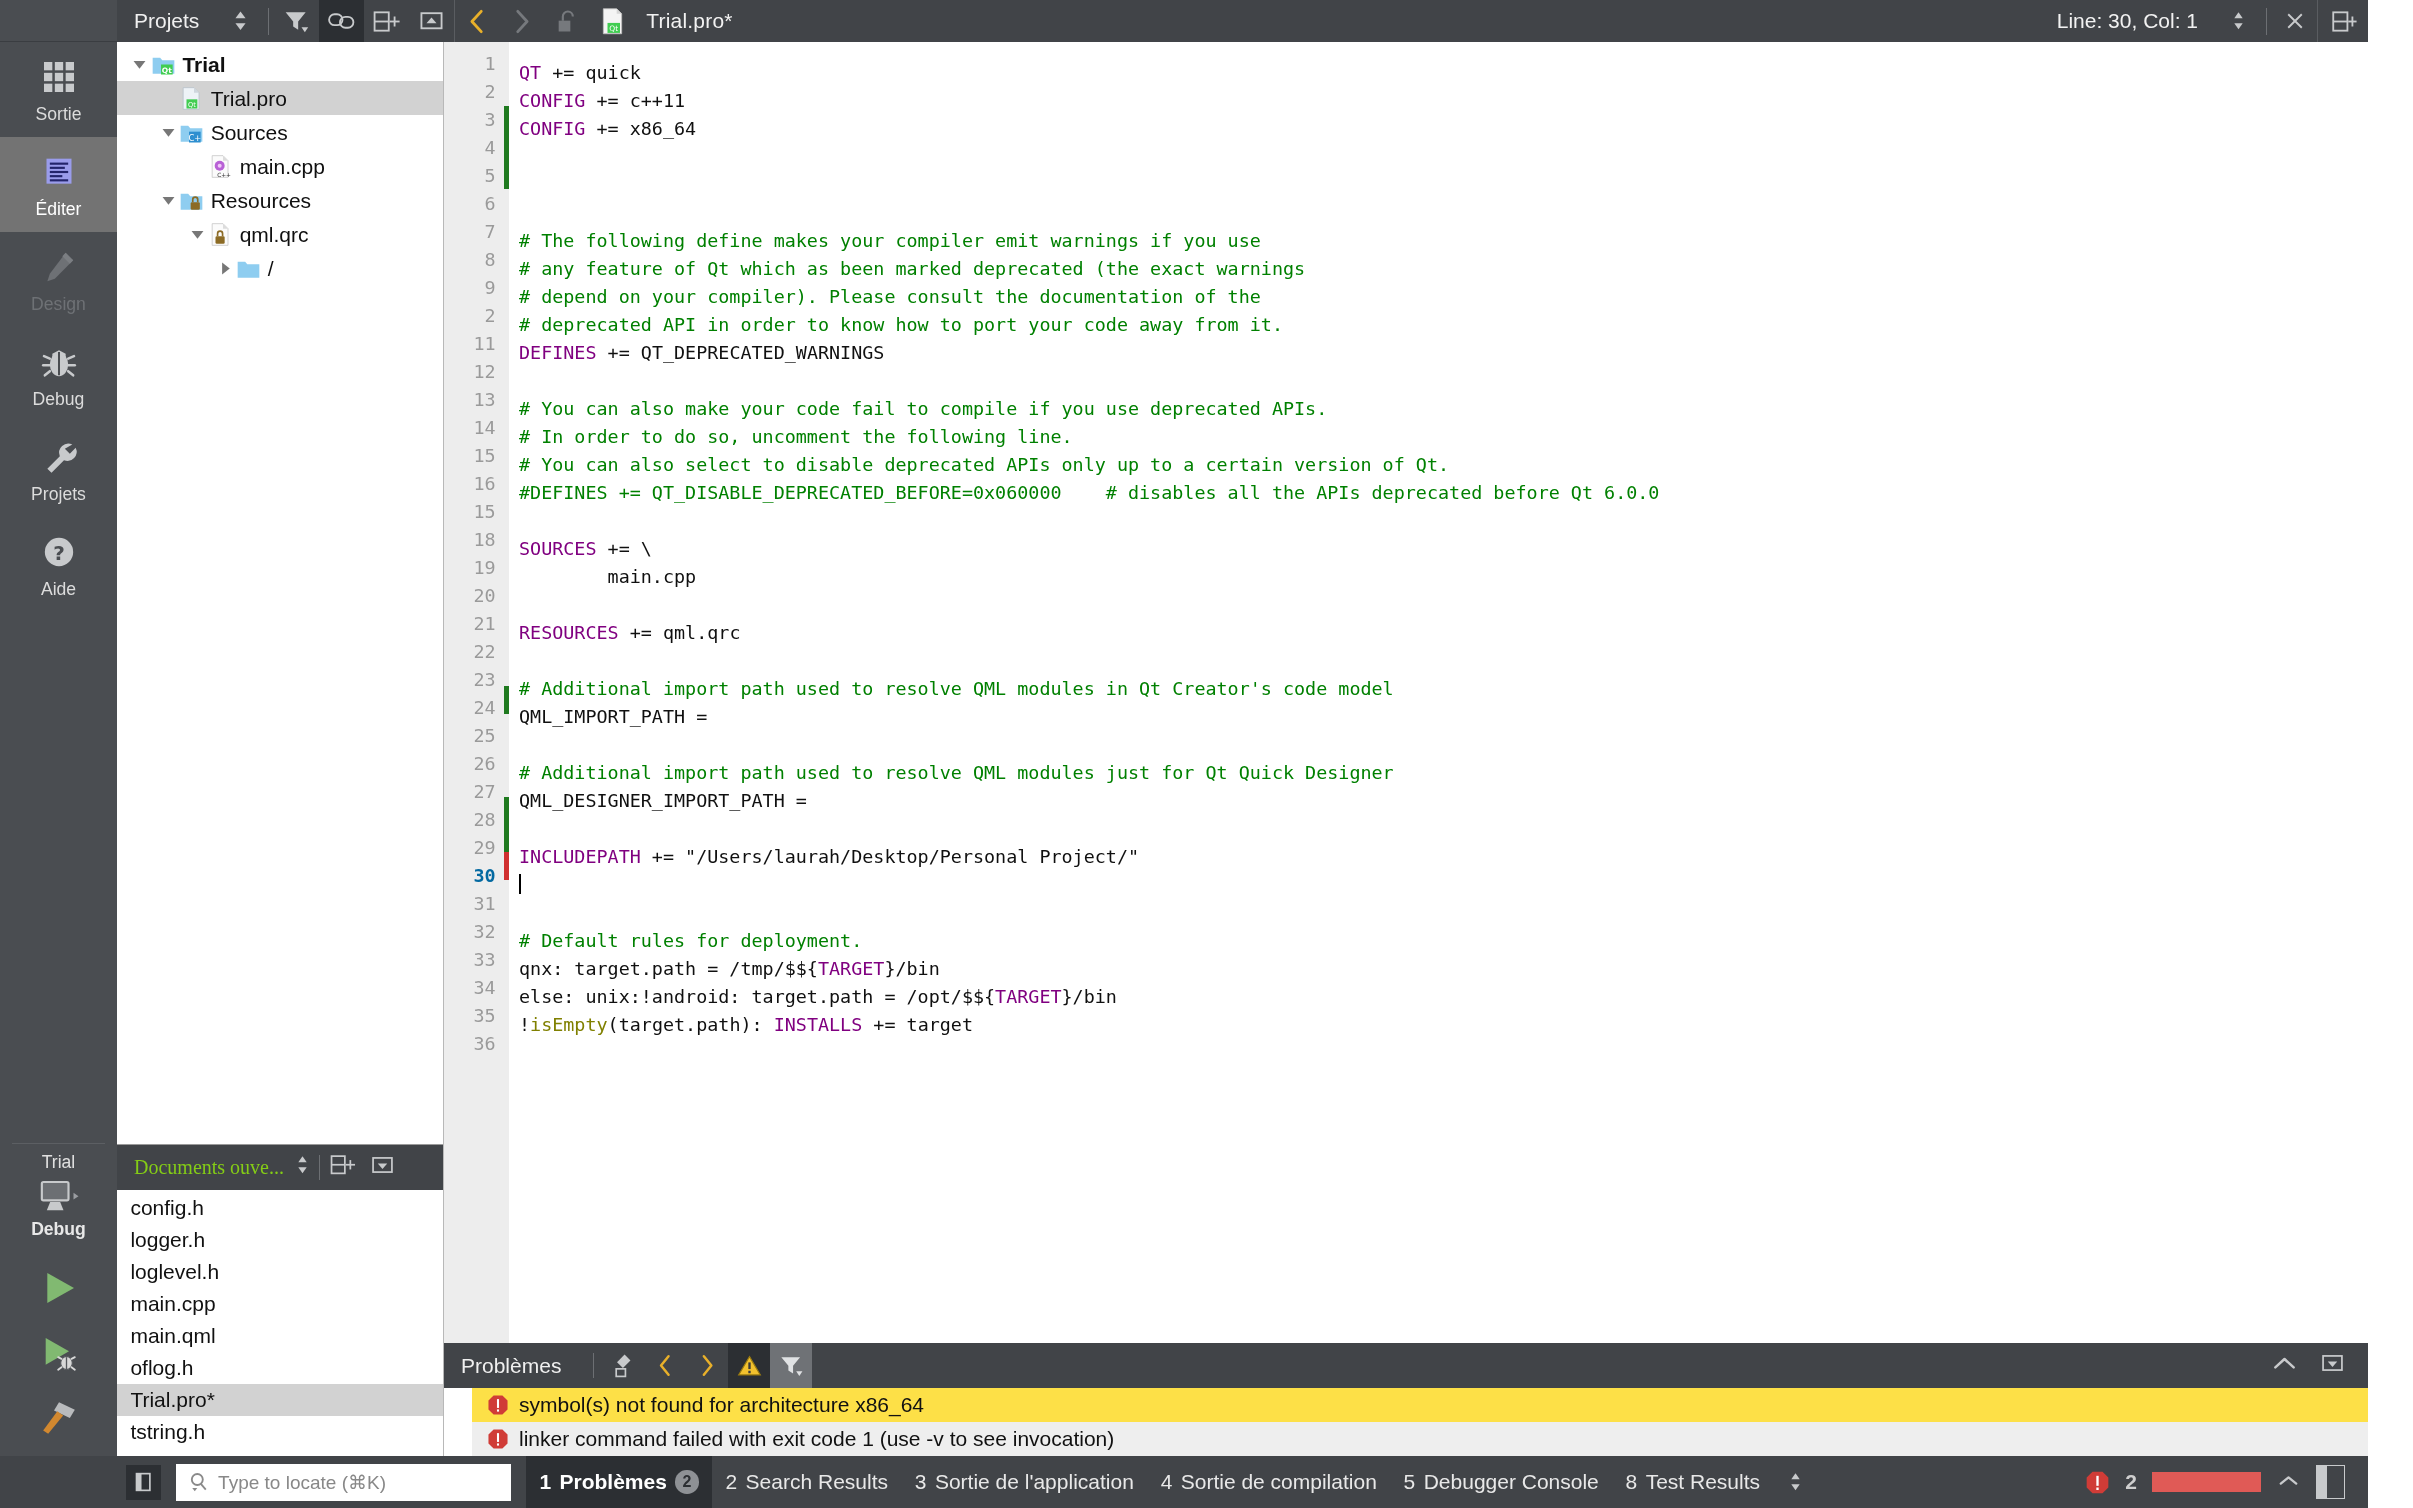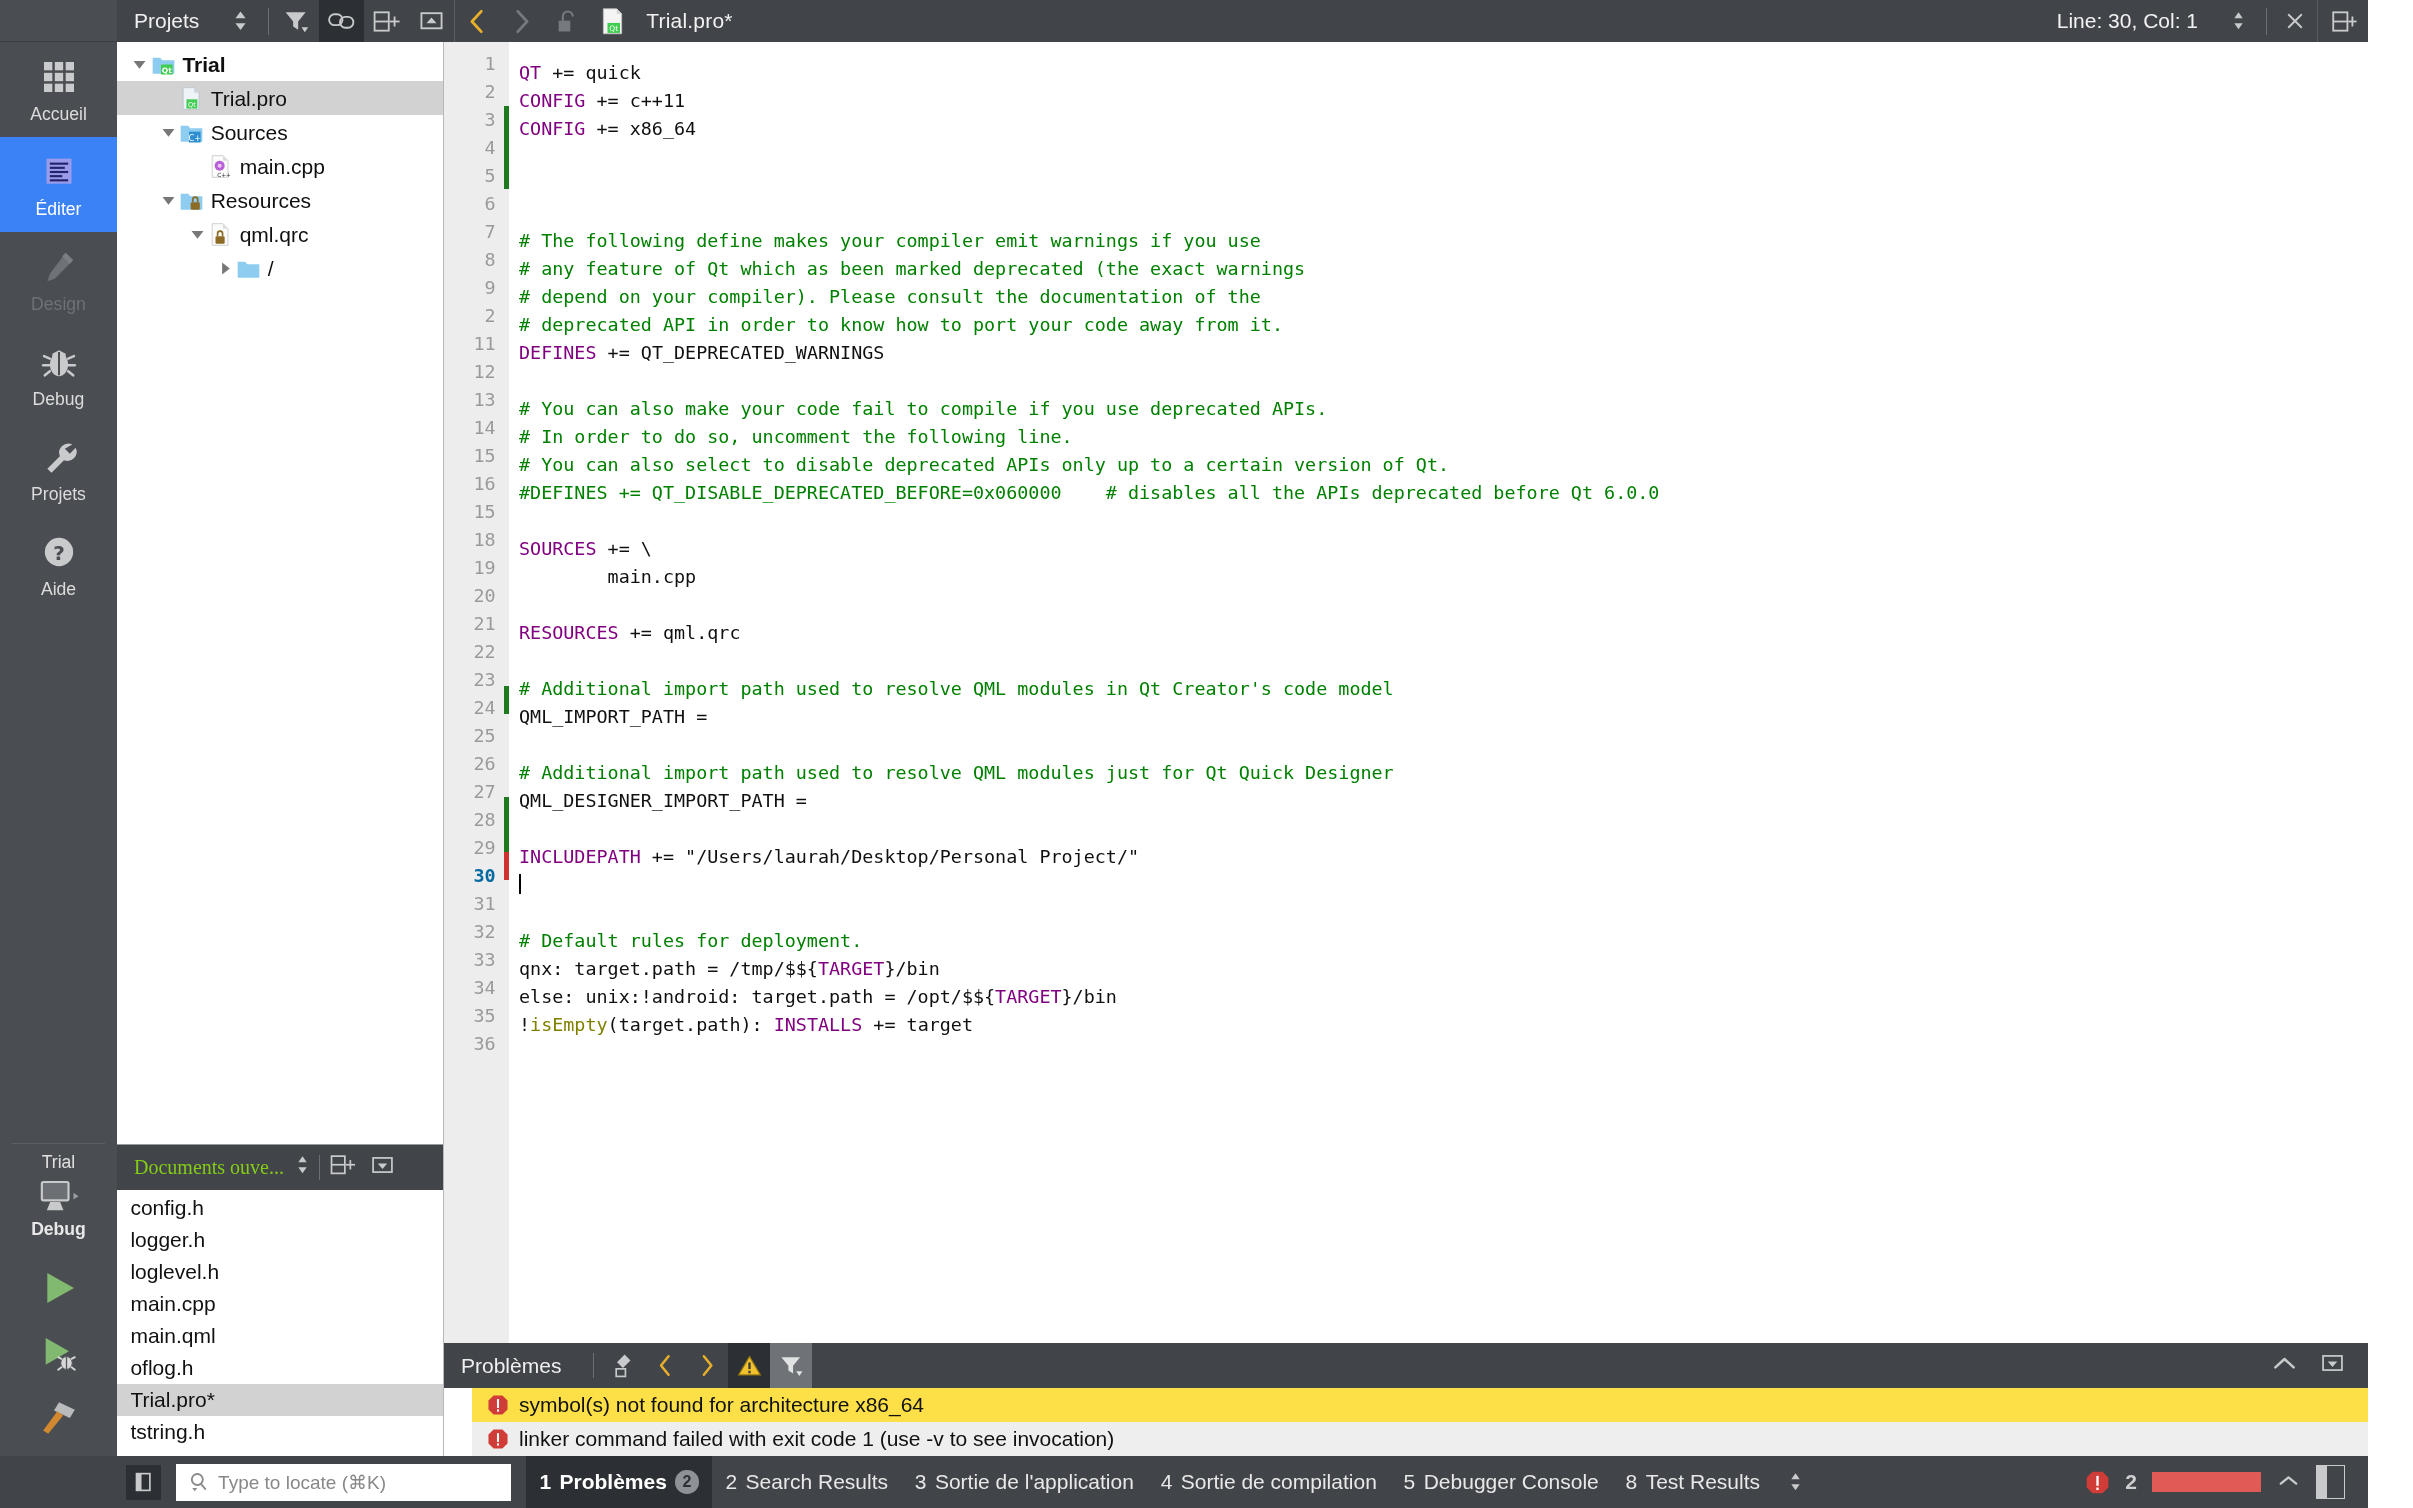--- a/index.html
+++ b/index.html
@@ -87,21 +87,21 @@
   }
   .mode-item {
     height: 95px;
     display: flex; flex-direction: column;
     align-items: center; justify-content: center;
     gap: 6.7px;
     color: #dcdcdc;
     font-size: 17.6px;
     cursor: default;
   }
-  .mode-item.selected { background: #3b82f6; color: #ffffff; }
+  .mode-item.selected { background: #737373; color: #ffffff; }
   .mode-item.disabled { color: #6e7175; }
   .mode-icon { width: 44px; height: 44px; display:flex; align-items:center; justify-content:center;}
   .mode-label { line-height: 1; }
 
   .modebar-spacer { flex: 1 1 auto; }
   .kit-sep { height: 0.8px; background: #5c5f63; margin: 0 11.7px; }
   .kit-block {
     padding: 8.4px 0 0 0;
     display: flex; flex-direction: column; align-items: center;
     color: #dcdcdc;
@@ -397,21 +397,21 @@
                 <rect x="32" y="6" width="10" height="10"></rect>
               <rect x="6" y="19" width="10" height="10"></rect>
                 <rect x="19" y="19" width="10" height="10"></rect>
                 <rect x="32" y="19" width="10" height="10"></rect>
               <rect x="6" y="32" width="10" height="10"></rect>
                 <rect x="19" y="32" width="10" height="10"></rect>
                 <rect x="32" y="32" width="10" height="10"></rect>
             </g>
           </svg>
         </span>
-        <span class="mode-label">Accueil</span>
+        <span class="mode-label">Sortie</span>
       </div>
 
       <div class="mode-item selected">
         <span class="mode-icon">
           <svg width="40" height="40" viewBox="0 0 48 48">
             <rect x="9" y="8" width="30" height="30" fill="#9a9ceb"></rect>
             <g stroke="#23246b" stroke-width="2.6">
               <line x1="13" y1="14" x2="35" y2="14"></line>
               <line x1="13" y1="19" x2="31" y2="19"></line>
               <line x1="13" y1="24" x2="35" y2="24"></line>

